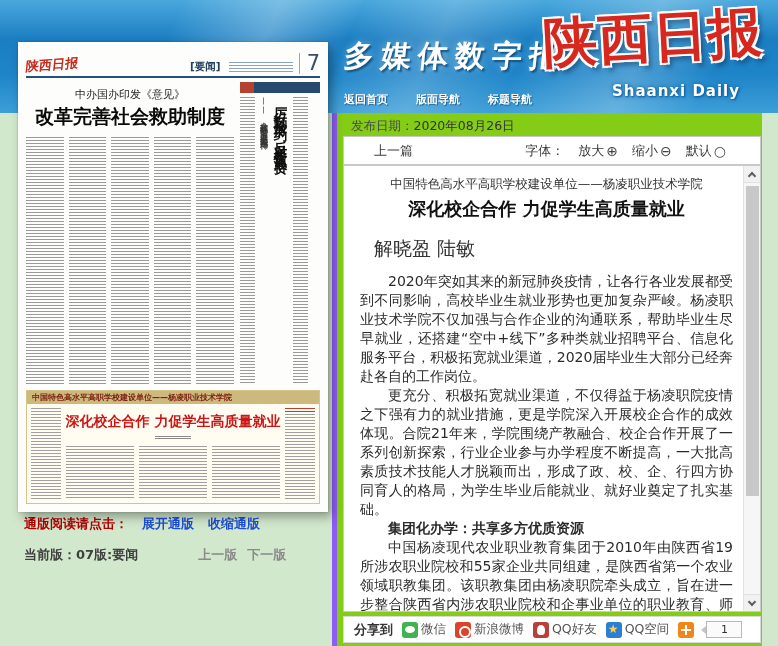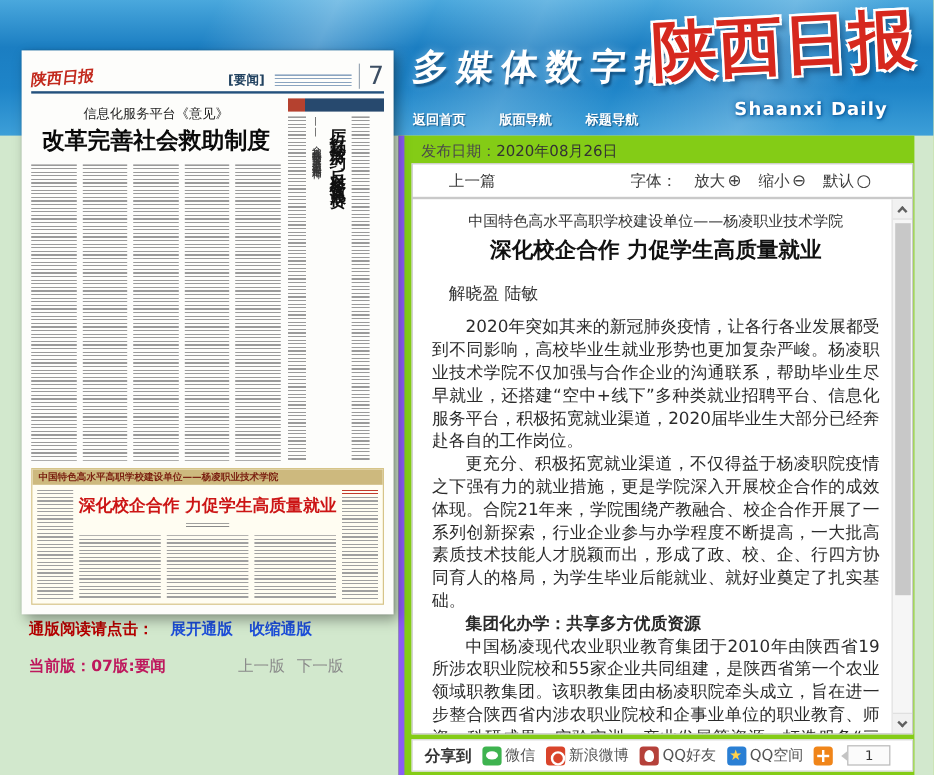--- a/index.html
+++ b/index.html
@@ -65,42 +65,42 @@
             background:repeating-linear-gradient(180deg,#8a8a8a 0 1px, transparent 1px 2px); }
   .np-bcols { display:flex; gap:5px; flex:1; margin-top:6px; }
   .np-bcols .mcol { background:repeating-linear-gradient(180deg,#a0a0a0 0 1px, transparent 1px 3px); }
 
   
   .left-controls { position:absolute; left:24px; top:515px; width:300px; z-index:4; }
   .lc-row1 { display:flex; gap:14px; font-size:13px; font-weight:bold; }
   .lc-hint { color:#b50000; }
   .lc-link { color:#1d4ed8; cursor:pointer; }
   .lc-row2 { display:flex; margin-top:13px; font-size:13px; align-items:center; }
-  .lc-current { color:#be185d; font-weight:bold; }
+  .lc-current { color:#404040; font-weight:bold; }
   .lc-pn { color:#8a8a8a; margin-left:60px; display:flex; gap:10px; }
-  .lc-pn span { cursor:pointer; }
+  .lc-pn span { cursor:pointer;font-weight:bold; }
 
   
   .right-panel { position:absolute; left:332px; top:113px; width:430px; height:641px; background:#84cc16;
             border-left:5px solid #8b5cf6; }
   .publish-row { position:absolute; left:14px; top:5px; font-size:12.5px; color:#4a4a4a; }
   .publish-row b { color:#333; font-weight:normal; }
   .toolbar { position:absolute; left:6px; top:23px; width:418px; height:29px; border:1px solid #c9c9c9;
             background:#fff; display:flex; align-items:center; font-size:13px; color:#3c3c3c; }
   .tb-prev { margin-left:30px; cursor:pointer; }
   .tb-fontgrp { margin-left:auto; display:flex; align-items:flex-start; gap:14px; margin-right:34px; }
   .tb-btn { cursor:pointer; display:flex; align-items:center; gap:2px; }
   .tb-ic { font-size:14px; color:#444; }
 
   .article-box { position:absolute; left:6px; top:52px; width:418px; height:447px; border:1px solid #c9c9c9;
             background:#fff; overflow:hidden; }
   .article-inner { position:absolute; left:0; top:0; right:17px; bottom:0; padding:10px 10px 0 16px; overflow:hidden; }
   .art-subtitle { text-align:center; font-size:12.5px; color:#333; line-height:16px; }
   .art-title { text-align:center; font-size:18px; font-weight:bold; color:#111; line-height:26px; margin:4px 0; }
-  .art-byline { font-size:14px; color:#333; margin:14px 0 10px 14px; }
+  .art-byline { font-size:19px; color:#333; margin:14px 0 10px 14px; }
   .article-para { font-size:14px; line-height:19px; color:#2b2b2b; text-align:justify; text-indent:2em; margin:0; }
   .para-bold { font-weight:bold; }
 
   
   .scrollbar { position:absolute; right:0; top:0; bottom:0; width:17px; background:#f6f6f6; border-left:1px solid #e2e2e2; }
   .sb-btn { position:absolute; left:0; width:17px; height:17px; background:#f1f1f1; cursor:pointer; }
   .sb-up { top:0; border-bottom:1px solid #e0e0e0; }
   .sb-down { bottom:0; border-top:1px solid #e0e0e0; }
   .chev { position:absolute; left:5px; width:6px; height:6px; border-left:2px solid #606060; border-top:2px solid #606060; }
   .chev-up { top:7px; transform:rotate(45deg); }
@@ -151,21 +151,21 @@
     <div class="np-header">
       <span class="np-masthead">陕西日报</span>
       <span class="np-section">[要闻]</span>
       <span class="np-dateblock"></span>
       <span class="np-pagenum">7</span>
     </div>
     <div class="np-rule"></div>
 
     <div class="np-main">
       <div class="np-left">
-        <div class="np-kicker">信息化服务平台《意见》</div>
+        <div class="np-kicker">中办国办印发《意见》</div>
         <div class="np-headline">改革完善社会救助制度</div>
         <div class="np-cols">
           <div class="mcol"></div>
           <div class="mcol"></div>
           <div class="mcol"></div>
           <div class="mcol"></div>
           <div class="mcol"></div>
         </div>
       </div>
       <div class="np-side">

